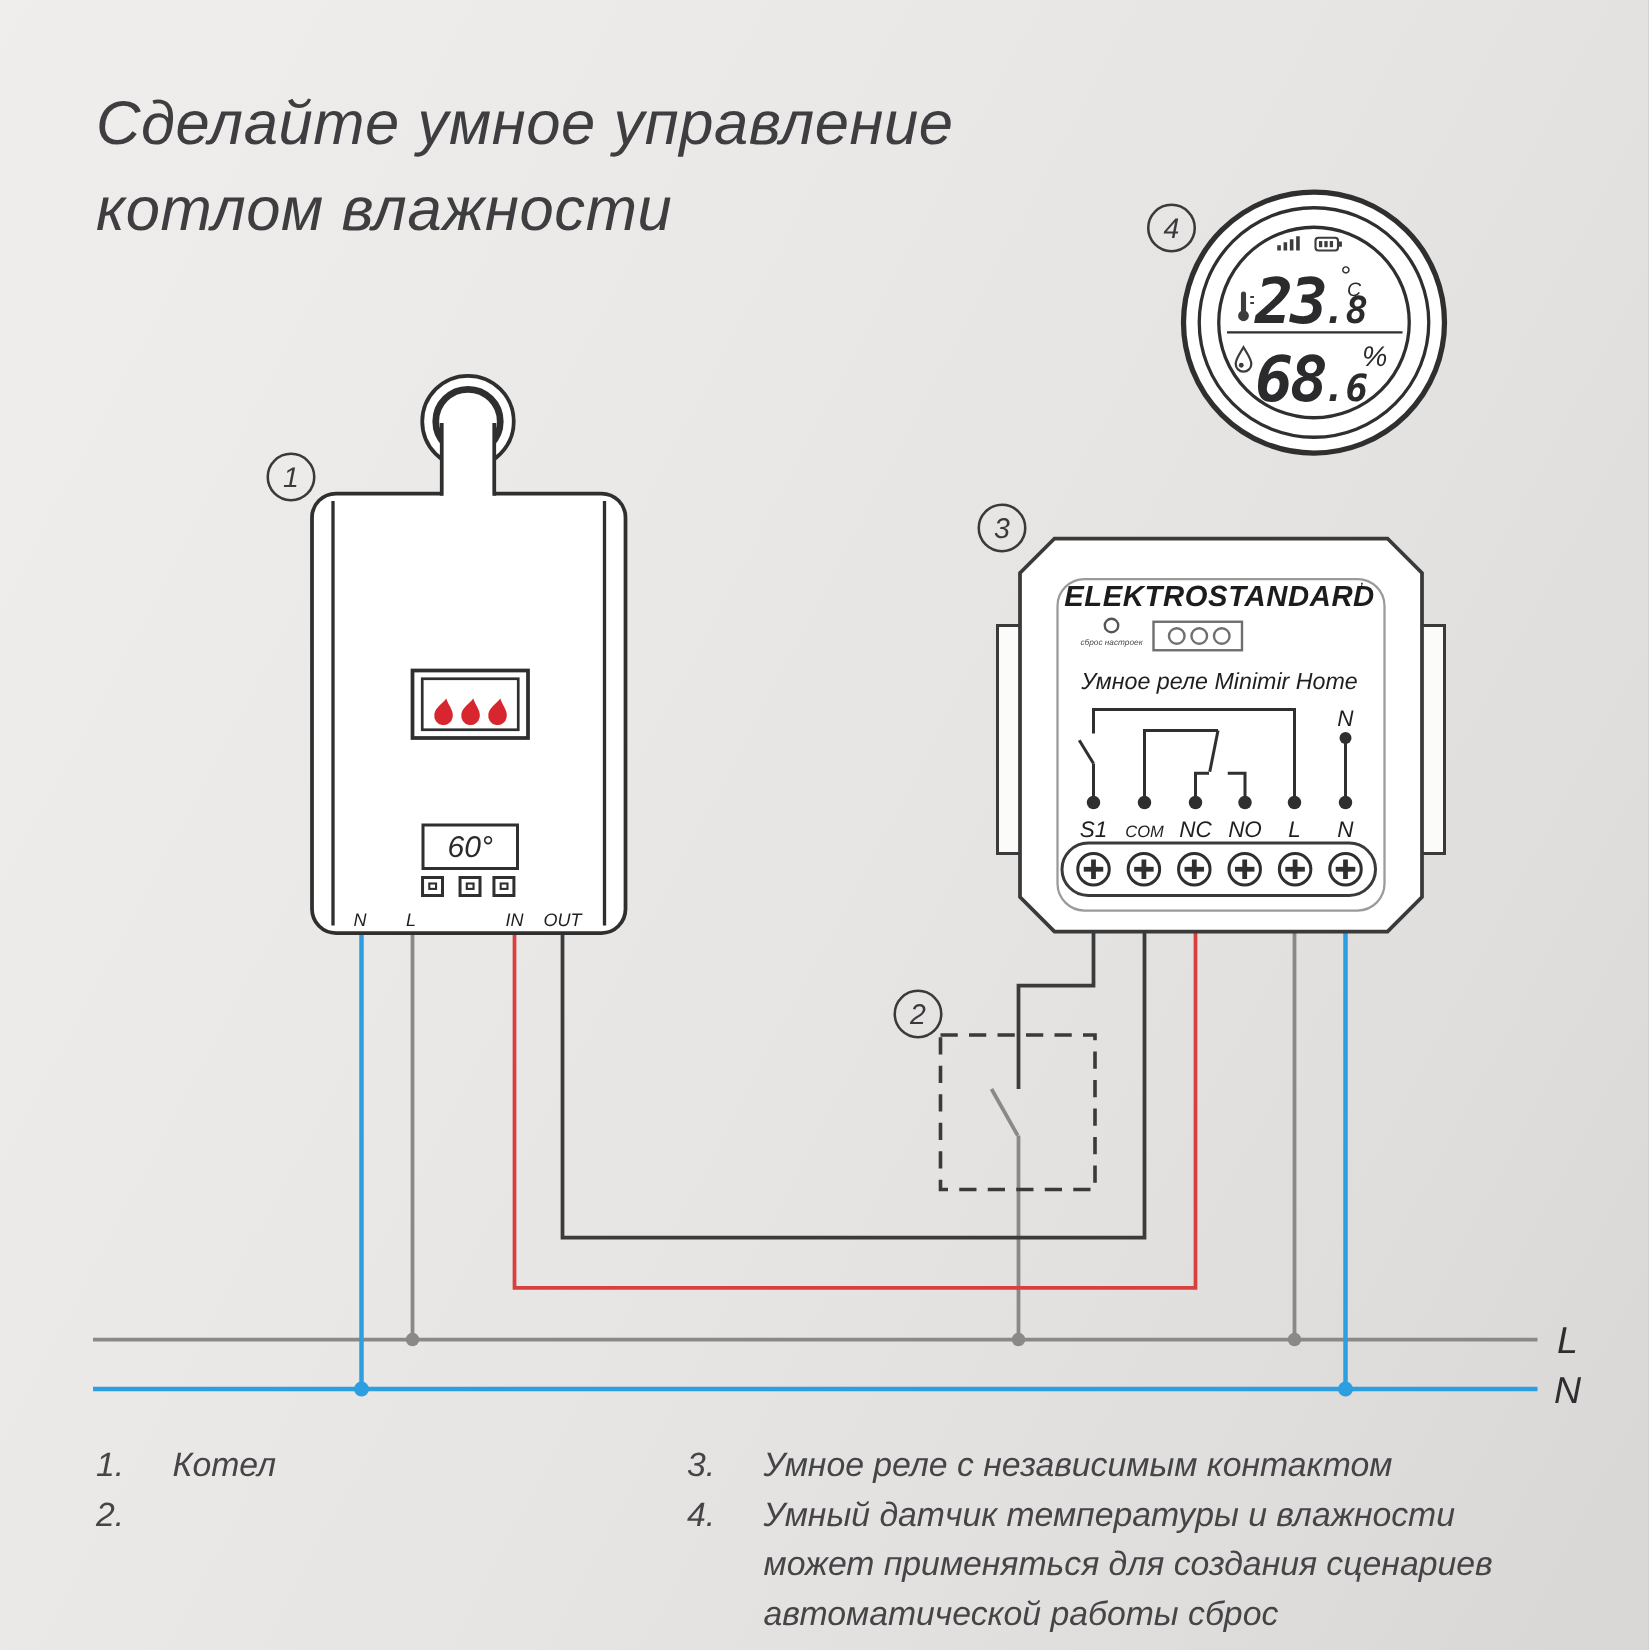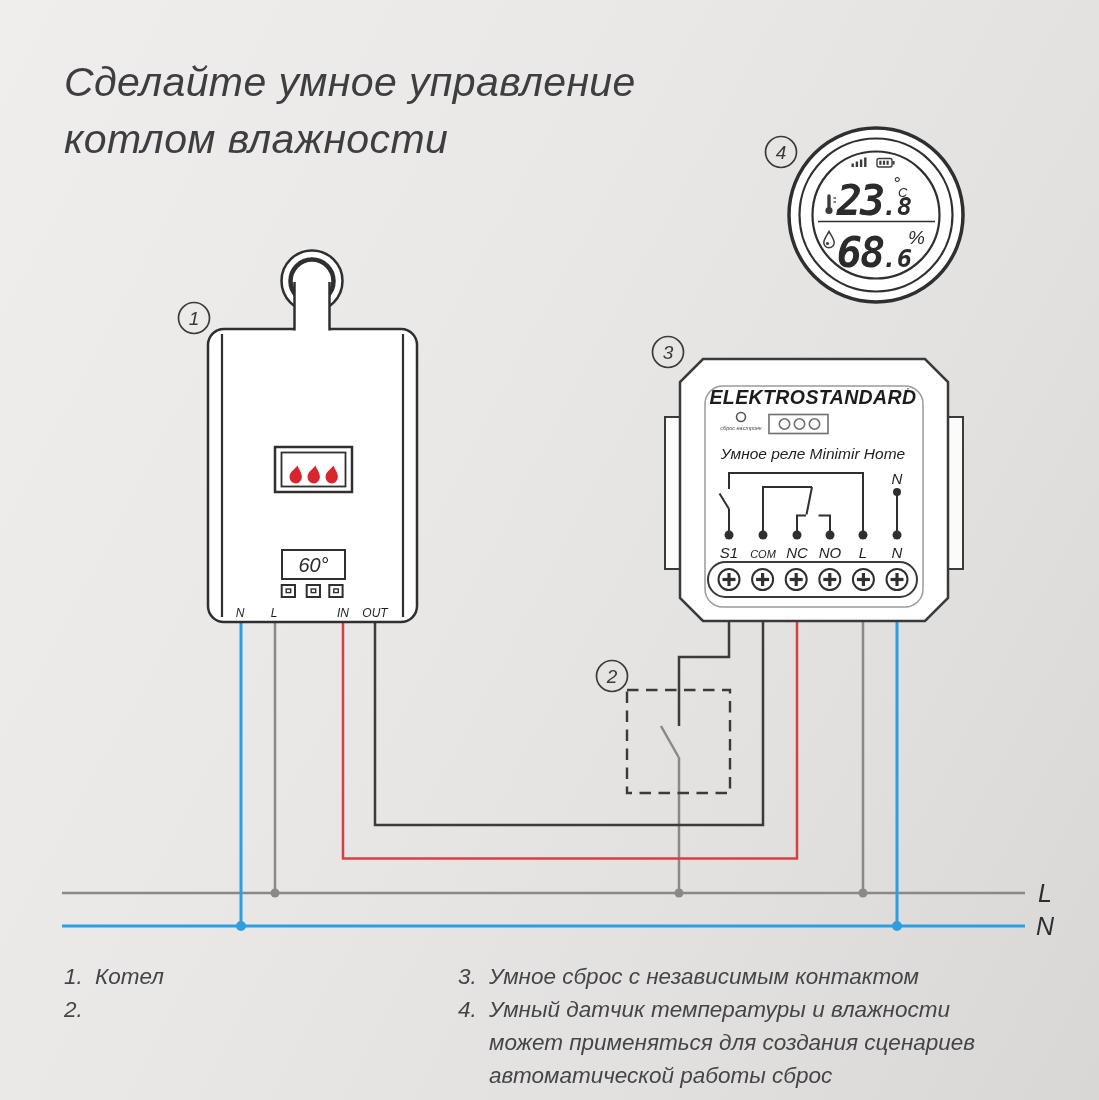--- a/index.html
+++ b/index.html
@@ -10,21 +10,21 @@
     font-style:italic;
   }
   .title{position:absolute;left:64px;top:54px;font-size:41px;line-height:57px;
     font-weight:500;color:#3e3e40;letter-spacing:.4px;}
   .diagram{position:absolute;left:0;top:0;}
   .legend{position:absolute;font-size:22.5px;line-height:33px;color:#454548;}
   .legend-left{left:64px;top:960px;width:380px;}
   .legend-right{left:458px;top:960px;width:620px;}
   .legend-item{display:flex;}
   .legend-num{width:31px;flex-shrink:0;}
-  .legend-text{white-space:pre-line;}
+  .legend-text{white-space:pre-line;margin-left:20px;}
 </style>
 </head>
 <body>
 
 <div class="canvas">
 
   <div class="title">
     <div>Сделайте умное управление</div>
     <div>котлом влажности</div>
   </div>
@@ -253,21 +253,21 @@
       <span class="legend-num">1.</span>
       <span class="legend-text">Котел</span>
     </div>
     <div class="legend-item">
       <span class="legend-num">2.</span>
     </div>
   </div>
   <div class="legend legend-right">
     <div class="legend-item">
       <span class="legend-num">3.</span>
-      <span class="legend-text">Умное сброс с независимым контактом</span>
+      <span class="legend-text">Умное реле с независимым контактом</span>
     </div>
     <div class="legend-item">
       <span class="legend-num">4.</span>
       <span class="legend-text">Умный датчик температуры и влажности
 может применяться для создания сценариев
 автоматической работы сброс</span>
     </div>
   </div>
 
 </div>

